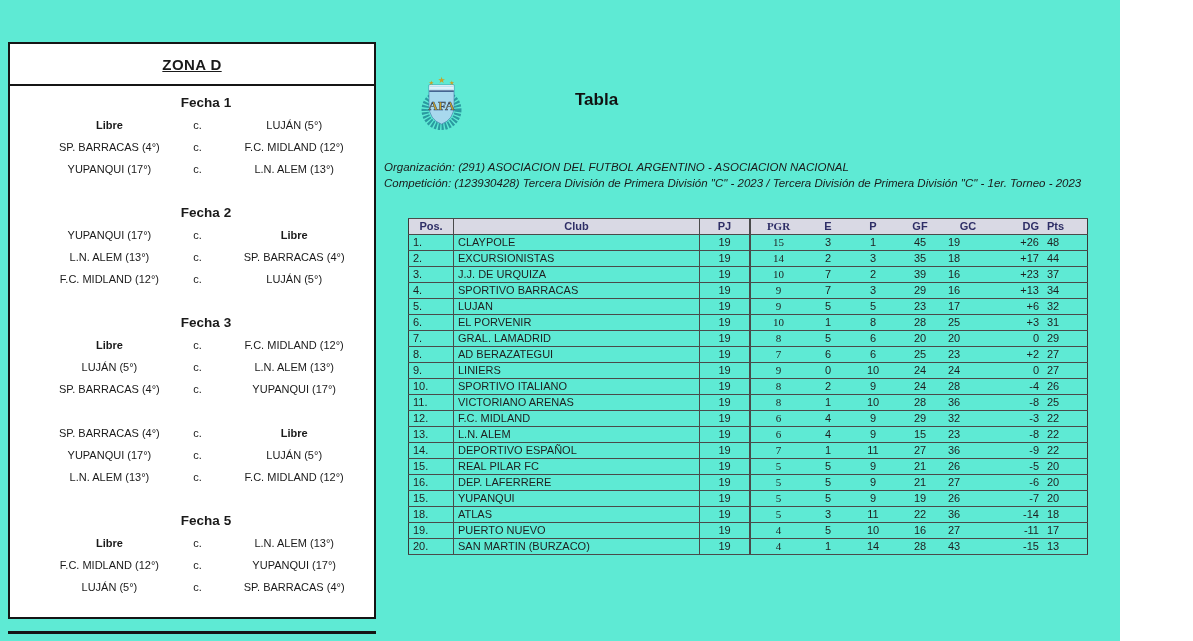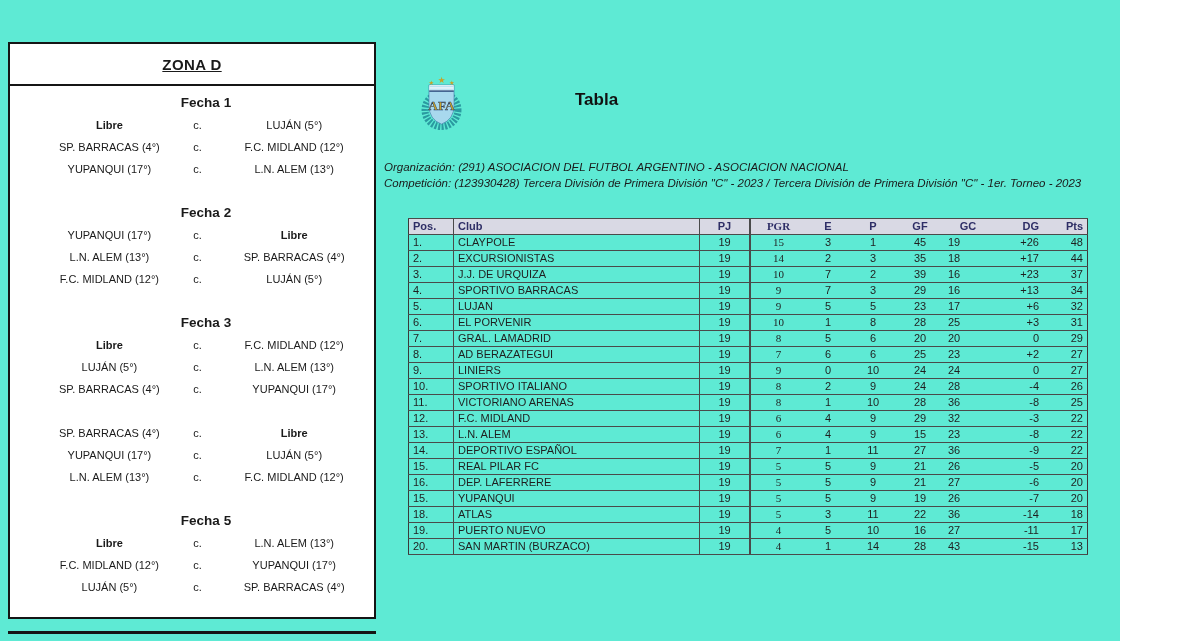--- a/index.html
+++ b/index.html
@@ -42,22 +42,22 @@
   .standings thead th { background:#d9d9e4; color:#2e2e66; font-weight:bold; text-align:center; }
   .standings .c0 { width:36px;  text-align:left; border-right:1px solid #4a4a4a; }
   .standings .c1 { width:237px; text-align:left; border-right:1px solid #4a4a4a; }
   .standings .c2 { width:41px;  text-align:center; border-right:2px solid #4a4a4a; }
   .standings .c3 { width:47px;  text-align:center;font-family:Liberation Serif, serif; }
   .standings .c4 { width:36px;  text-align:center; }
   .standings .c5 { width:38px;  text-align:center; }
   .standings .c6 { width:40px;  text-align:center; }
   .standings .c7 { width:40px;  }
   .standings .c8 { width:43px;  text-align:right; }
-  .standings .c9 { width:36px;  text-align:right;margin-top:28px; }
-  .standings thead .c0, .standings thead .c1 { text-align:left;margin-top:42px; }
+  .standings .c9 { width:36px;  text-align:left;margin-top:28px; }
+  .standings thead .c0, .standings thead .c1 { text-align:center;margin-top:42px; }
 </style>
 </head>
 <body>
 
 <div class="page">
 
   <div class="zone-panel">
     <div class="zone-title-row">
       <span class="zone-title">ZONA D</span>
     </div>

